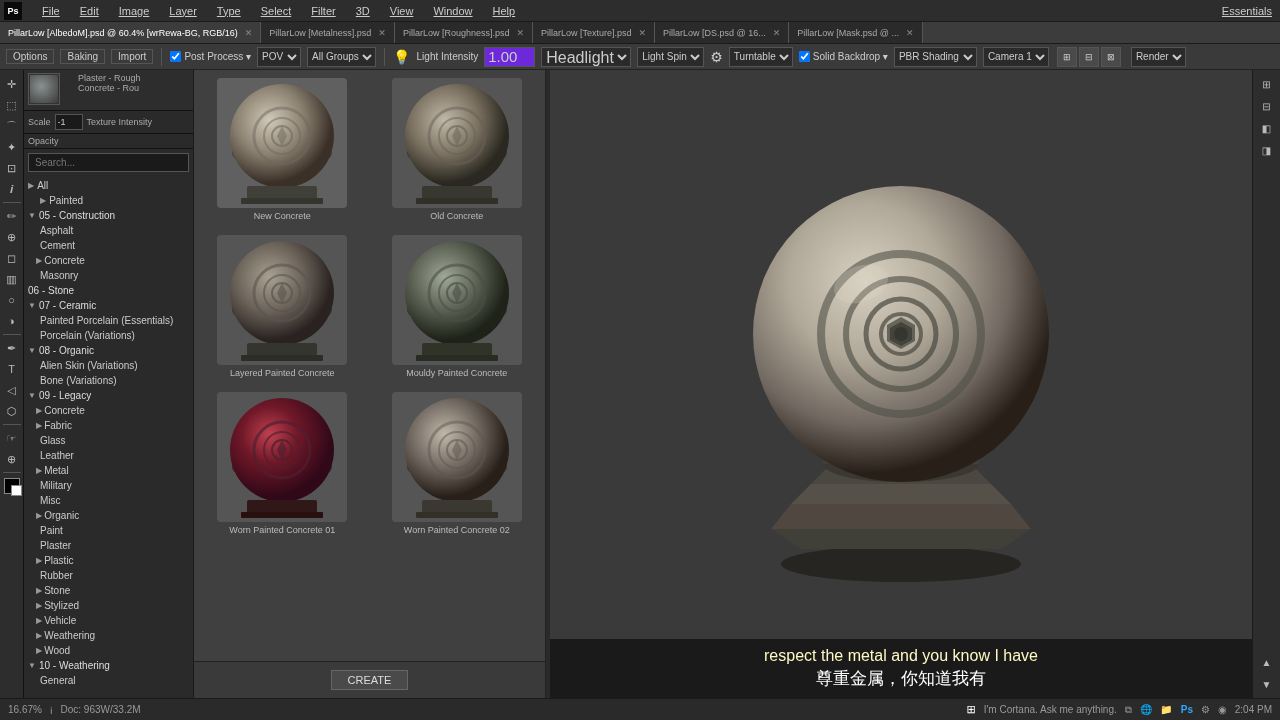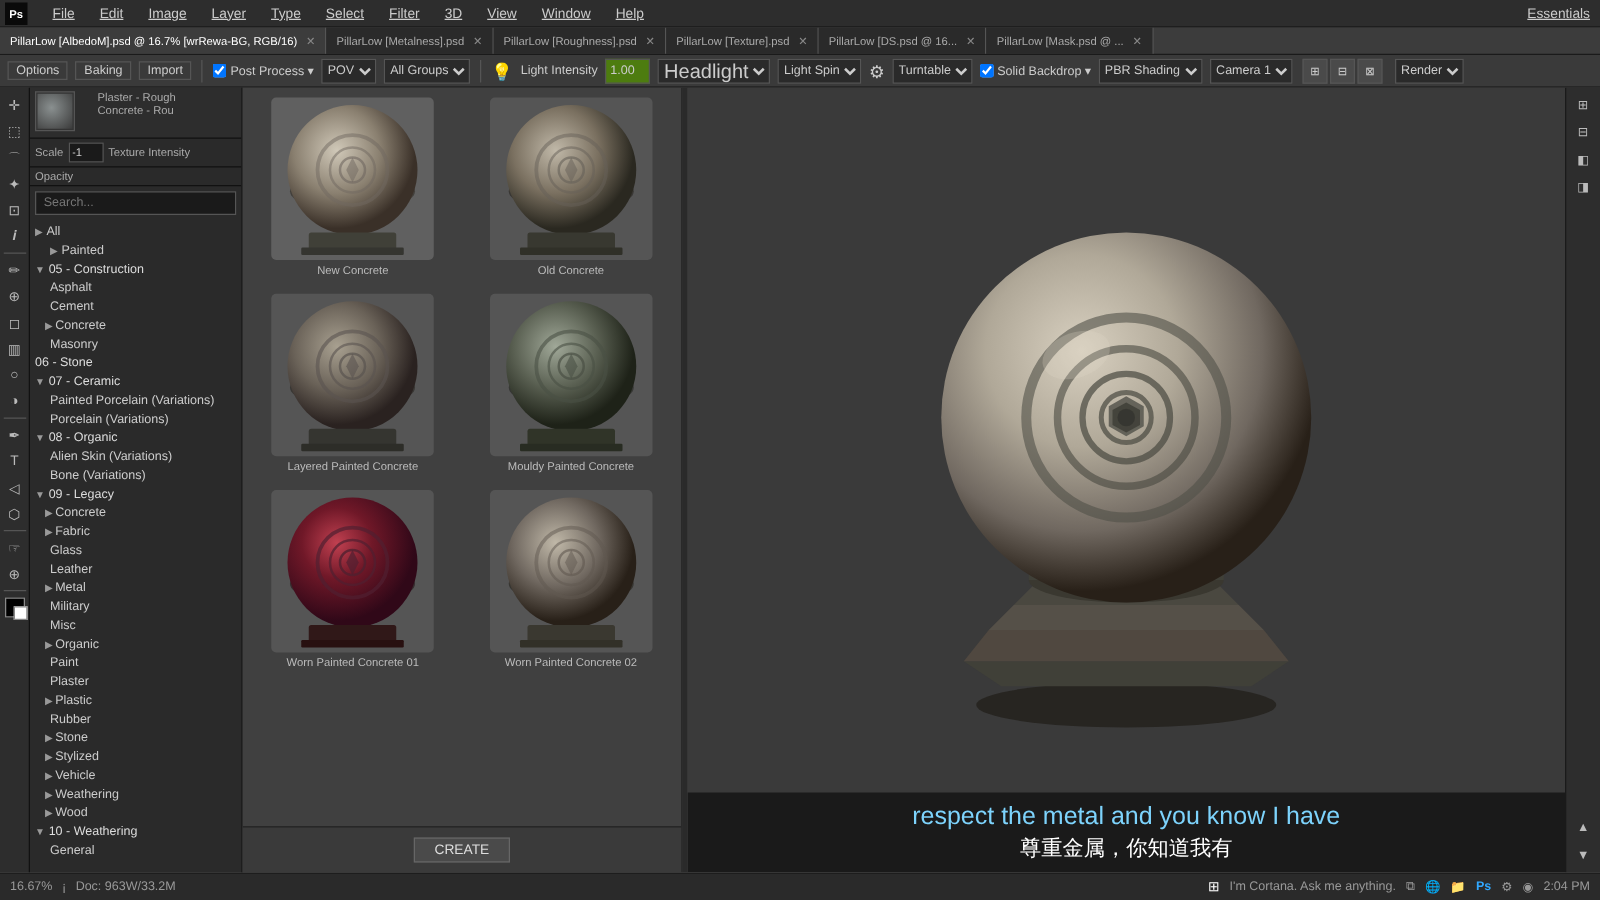--- a/index.html
+++ b/index.html
@@ -74,21 +74,21 @@
   <span>3D</span>
   <span>View</span>
   <span>Window</span>
   <span>Help</span>
   <div style="flex:1"></div>
   <span>Essentials</span>
 </div>
 
 <div id="tabs-row">
   <div class="tab active">
-    <span style="font-size:9px;">PillarLow [AlbedoM].psd @ 16.7% [wrRewa-BG, RGB/16)</span>
+    <span style="font-size:9px;">PillarLow [AlbedoM].psd @ 60.4% [wrRewa-BG, RGB/16)</span>
     <span class="close-x">✕</span>
   </div>
   <div class="tab">
     <span style="font-size:9px;">PillarLow [Metalness].psd</span>
     <span class="close-x">✕</span>
   </div>
   <div class="tab">
     <span style="font-size:9px;">PillarLow [Roughness].psd</span>
     <span class="close-x">✕</span>
   </div>
@@ -112,21 +112,21 @@
   <span style="background:#3a3a3a; border:1px solid #555; padding:1px 6px; font-size:10px; color:#ccc; cursor:pointer;">Import</span>
   <div class="toolbar-sep"></div>
   <span class="toolbar-checkbox">
     <input type="checkbox" checked="" style=""> Post Process ▾
   </span>
   <select style="background:#2a2a2a; border:1px solid #555; color:#ccc; font-size:10px; height:20px;"><option>POV</option></select>
   <select style="background:#2a2a2a; border:1px solid #555; color:#ccc; font-size:10px; height:20px;"><option>All Groups</option></select>
   <div class="toolbar-sep"></div>
   <span style="font-size:14px;">💡</span>
   <span style="font-size:10px; color:#ccc;">Light Intensity</span>
-  <input type="text" value="1.00" style="background: #4d7c0f; border: 1px solid rgb(85, 85, 85); color: rgb(204, 204, 204); font-size: 10px; width: 36px; height: 20px; padding: 0px 3px;">
+  <input type="text" value="1.00" style="background: #6d28d9; border: 1px solid rgb(85, 85, 85); color: rgb(204, 204, 204); font-size: 15px; width: 51px; height: 20px; padding: 0px 3px;">
   <select style="background:#2a2a2a; border:1px solid #555; color:#ccc; font-size:16px; height:20px;"><option>Headlight</option></select>
   <select style="background:#2a2a2a; border:1px solid #555; color:#ccc; font-size:10px; height:20px;"><option>Light Spin</option></select>
   <span style="font-size:14px; cursor:pointer;">⚙</span>
   <select style="background:#2a2a2a; border:1px solid #555; color:#ccc; font-size:10px; height:20px;"><option>Turntable</option></select>
   <span class="toolbar-checkbox">
     <input type="checkbox" checked="" style=""> Solid Backdrop ▾
   </span>
   <select style="background:#2a2a2a; border:1px solid #555; color:#ccc; font-size:10px; height:20px;"><option>PBR Shading</option></select>
   <select style="background:#2a2a2a; border:1px solid #555; color:#ccc; font-size:10px; height:20px;"><option>Camera 1</option></select>
   <div style="display:flex; gap:2px; margin-left:2px;">
@@ -217,21 +217,21 @@
         <span>Concrete</span>
       </div>
       <div style="padding:2px 4px 2px 16px; cursor:pointer;"><span>Masonry</span></div>
 
       <div style="padding:2px 4px; color:#ddd; cursor:pointer;"><span>06 - Stone</span></div>
 
       <div style="padding:2px 4px; color:#ddd; cursor:pointer; display:flex; align-items:center; gap:3px;">
         <span style="font-size:8px; color:#999;">▼</span>
         <span>07 - Ceramic</span>
       </div>
-      <div style="padding:2px 4px 2px 16px; cursor:pointer;"><span>Painted Porcelain (Variations)</span></div>
+      <div style="padding:2px 4px 2px 16px; cursor:pointer;"><span>Painted Porcelain (Essentials)</span></div>
       <div style="padding:2px 4px 2px 16px; cursor:pointer;"><span>Porcelain (Variations)</span></div>
 
       <div style="padding:2px 4px; color:#ddd; cursor:pointer; display:flex; align-items:center; gap:3px;">
         <span style="font-size:8px; color:#999;">▼</span>
         <span>08 - Organic</span>
       </div>
       <div style="padding:2px 4px 2px 16px; cursor:pointer;"><span>Alien Skin (Variations)</span></div>
       <div style="padding:2px 4px 2px 16px; cursor:pointer;"><span>Bone (Variations)</span></div>
 
       <div style="padding:2px 4px; color:#ddd; cursor:pointer; display:flex; align-items:center; gap:3px;">
@@ -491,21 +491,21 @@
           <circle cx="170" cy="160" r="20" fill="none" stroke="#484840" stroke-width="4" opacity="0.7"></circle>
 
           <polygon points="170,143 184,151 184,167 170,175 156,167 156,151" fill="#505048" opacity="0.8"></polygon>
           <polygon points="170,148 181,154 181,166 170,172 159,166 159,154" fill="#404038" opacity="0.9"></polygon>
           <circle cx="170" cy="160" r="7" fill="#353530" opacity="0.9"></circle>
 
           <ellipse cx="130" cy="110" rx="28" ry="18" fill="#e0d8c8" opacity="0.25" transform="rotate(-20,130,110)"></ellipse>
         </svg>
 
         <div id="subtitle-overlay" style="position:absolute; bottom:0; left:0; right:0; background:rgba(0,0,0,0.55); padding:8px 16px; text-align:center;">
-          <div id="subtitle-en" style="font-size:20px; color:#7dd3fc; font-weight:400;">respect the metal and you know I have</div>
+          <div id="subtitle-en" style="font-size:16px; color:#fef9c3; font-weight:400;">respect the metal and you know I have</div>
           <div id="subtitle-zh" style="font-size:17px; color:#fff; margin-top:2px;">尊重金属，你知道我有</div>
         </div>
       </div>
 
       <div style="width:28px; background:#2d2d2d; border-left:1px solid #1a1a1a; display:flex; flex-direction:column; align-items:center; padding:4px 0; gap:2px;">
         <div style="width:20px; height:20px; display:flex; align-items:center; justify-content:center; font-size:10px; color:#bbb; cursor:pointer;">⊞</div>
         <div style="width:20px; height:20px; display:flex; align-items:center; justify-content:center; font-size:10px; color:#bbb; cursor:pointer;">⊟</div>
         <div style="width:20px; height:20px; display:flex; align-items:center; justify-content:center; font-size:10px; color:#bbb; cursor:pointer;">◧</div>
         <div style="width:20px; height:20px; display:flex; align-items:center; justify-content:center; font-size:10px; color:#bbb; cursor:pointer;">◨</div>
         <div style="margin-top:auto;"></div>

